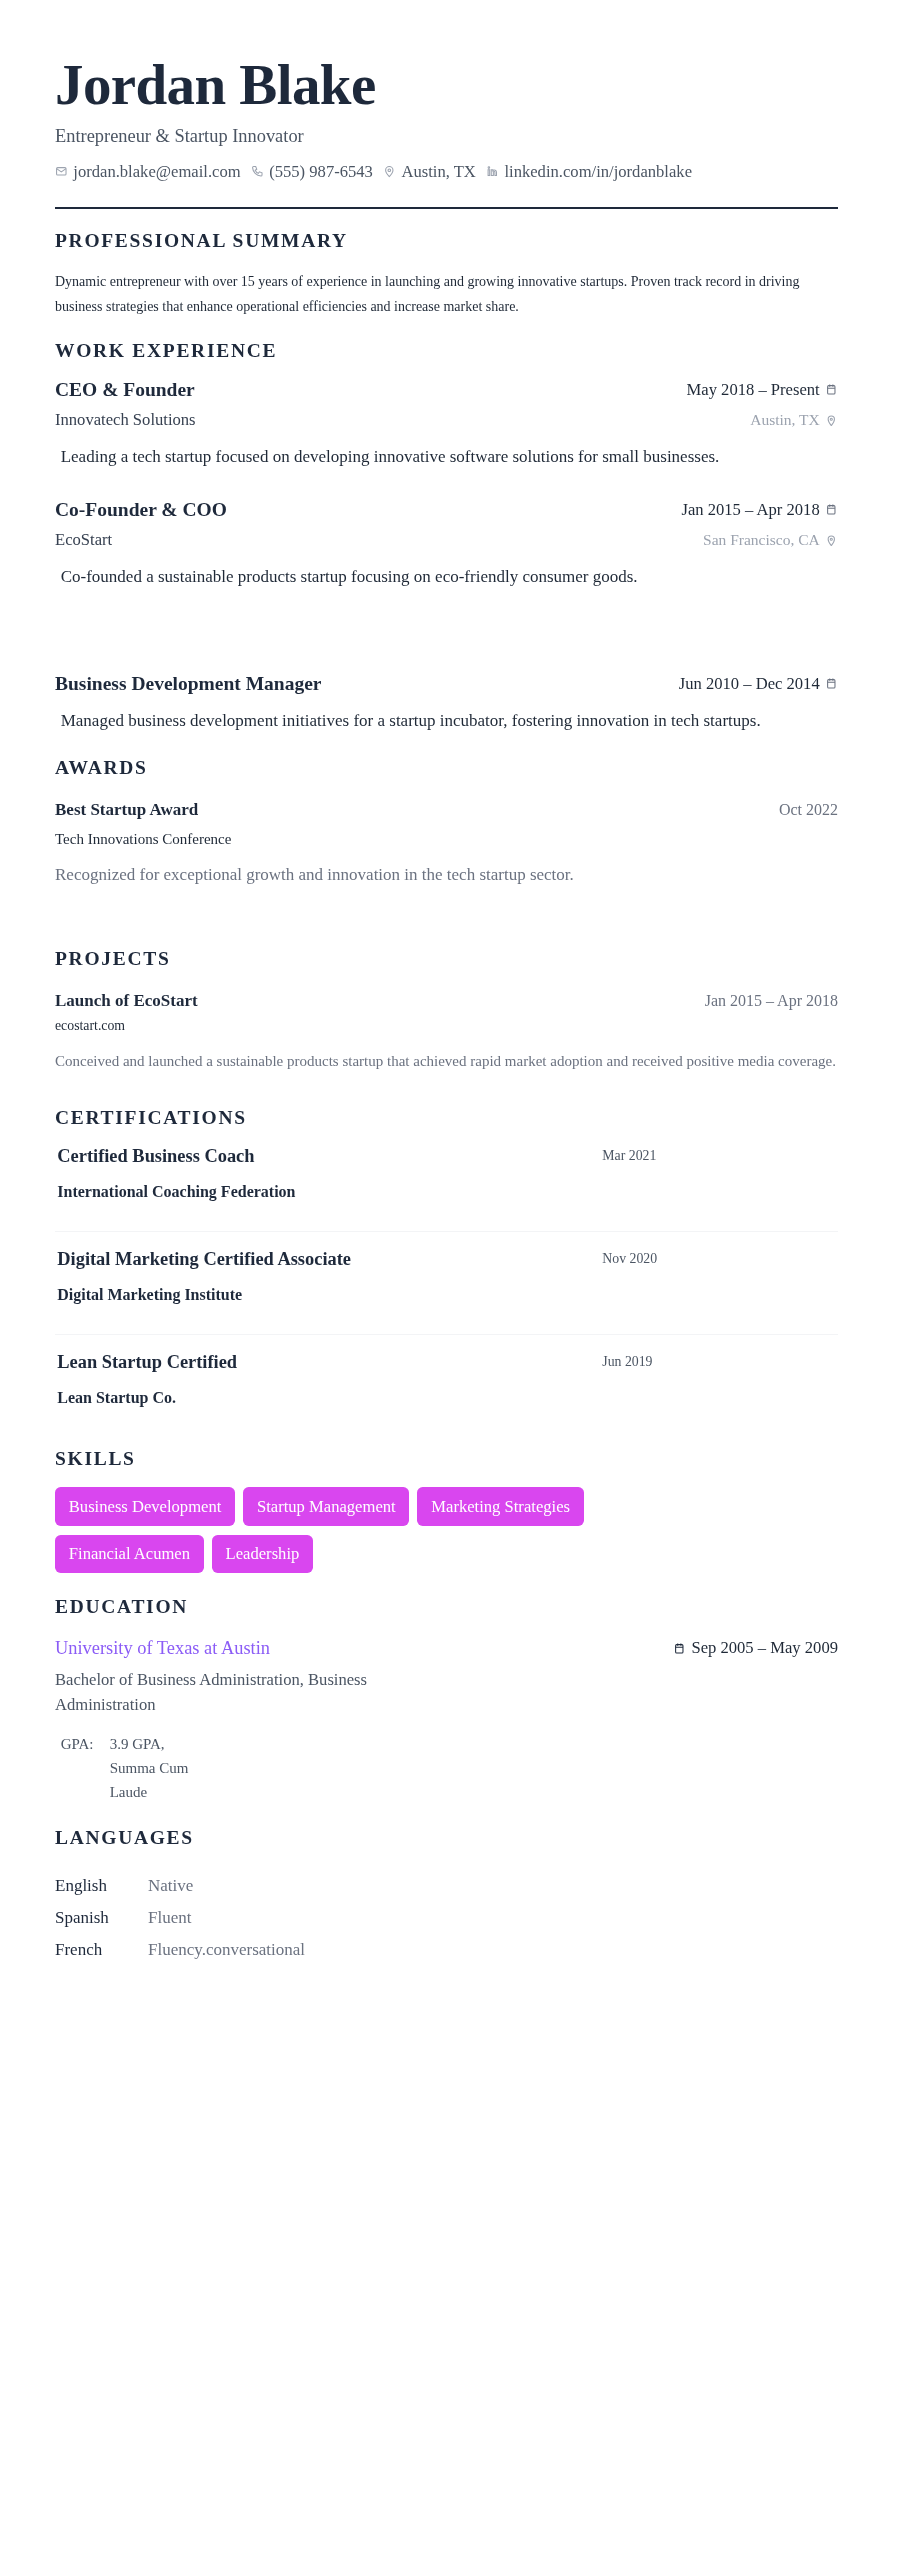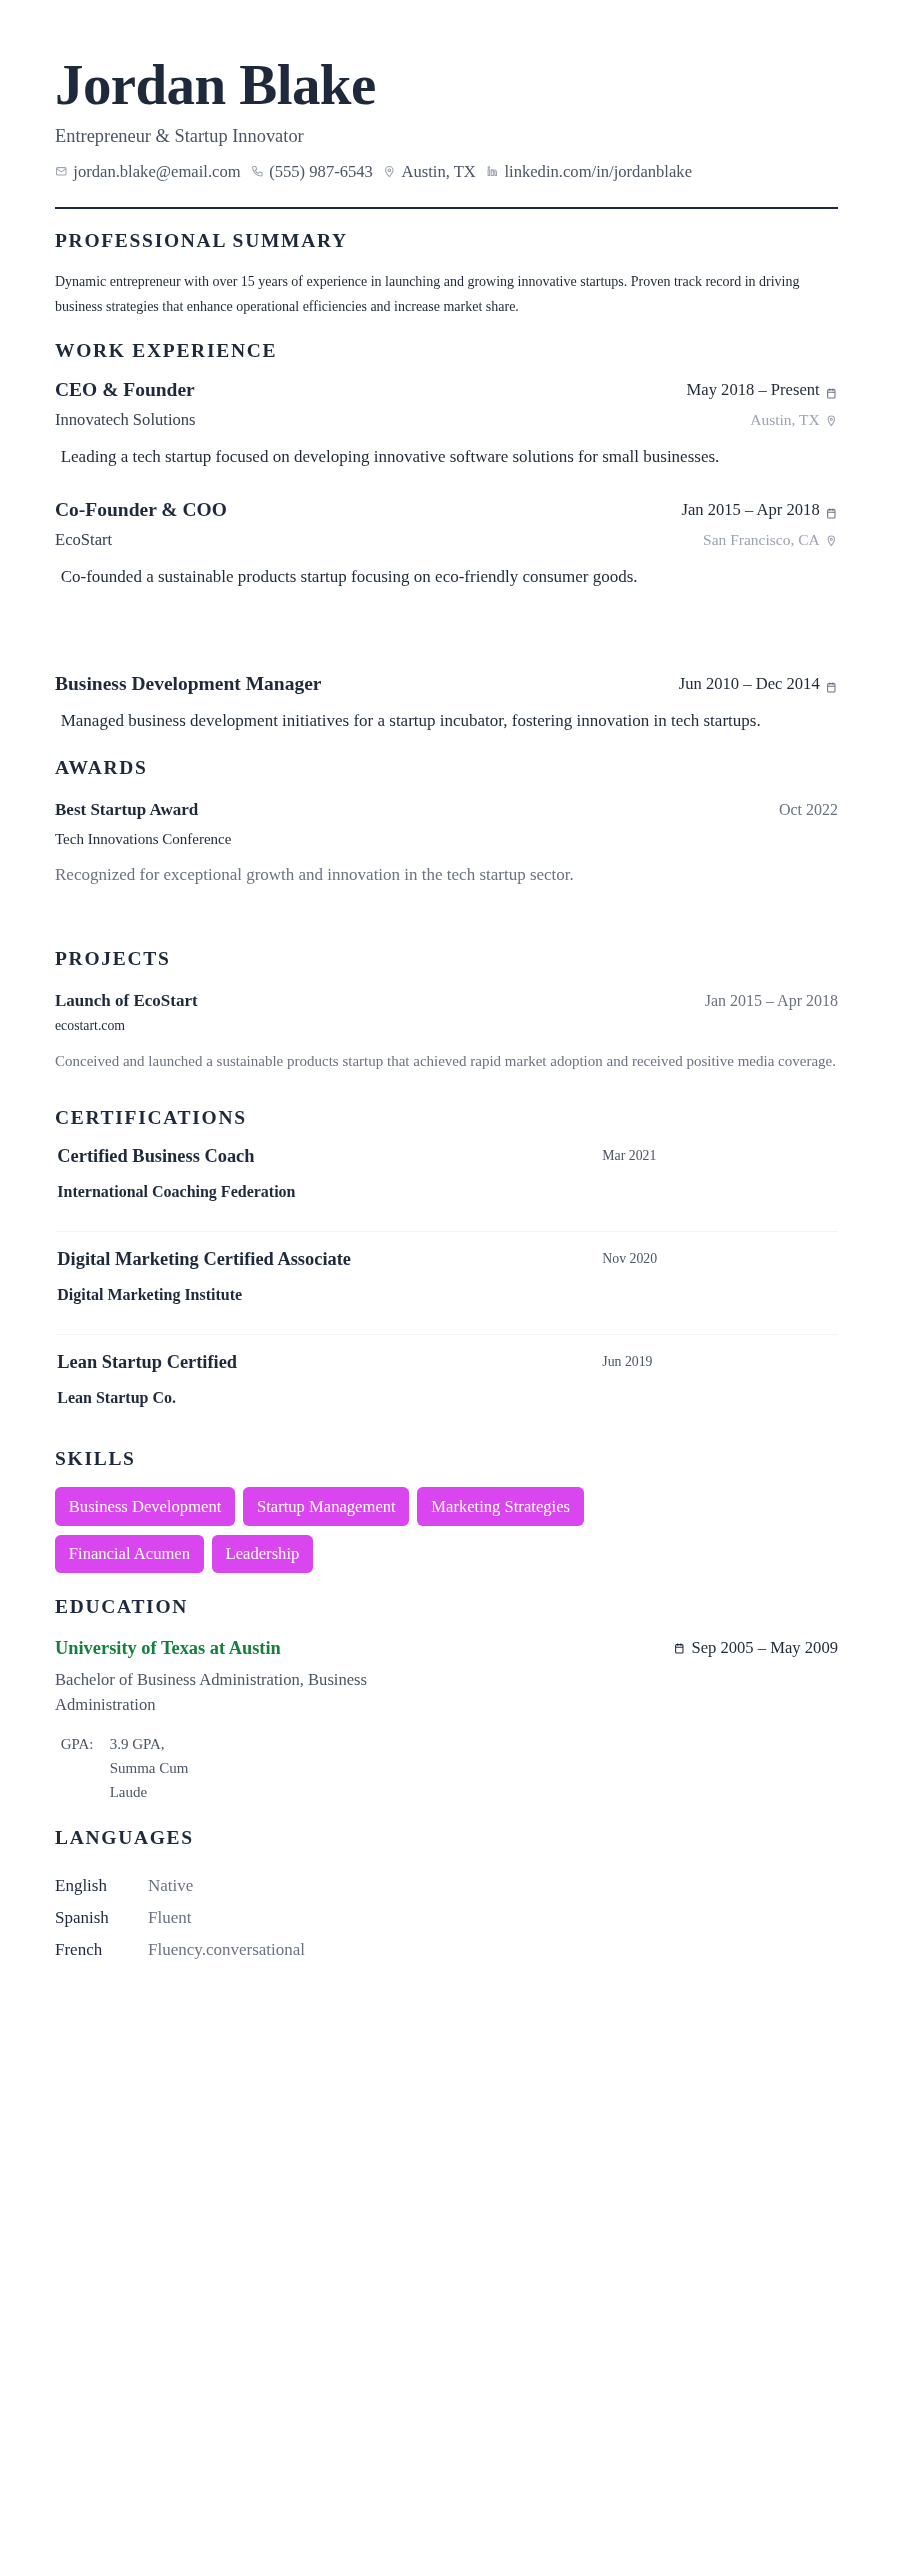--- a/index.html
+++ b/index.html
@@ -19,21 +19,21 @@
   .header-rule { height: 2.9px; background: #1e293b; margin-top: 25px; width: 783px; }
 
   .section { margin-top: 20.6px; width: 783px; }
   .section-title { font-size: 19.5px; font-weight: 700; letter-spacing: 1.7px; color: #1e293b; font-family: "Liberation Serif", serif; }
   .summary { margin-top: 17px; font-size: 14px; line-height: 25px; color: #1f2937; font-family: "Liberation Serif", serif; }
 
   .job { margin-top: 17px; }
   .job + .job { margin-top: 29px; }
   .row { display: flex; justify-content: space-between; align-items: center; }
   .job-title { font-size: 19.5px; font-weight: 700; color: #1e293b; font-family: "Liberation Serif", serif; }
-  .job-date { font-size: 16.6px; color: #1f2937; display: flex; align-items: flex-end; gap: 5.7px; font-family: "Liberation Serif", serif; }
+  .job-date { font-size: 16.6px; color: #1f2937; display: flex; align-items: center; gap: 5.7px; font-family: "Liberation Serif", serif; }
   .job-company { font-size: 16.6px; color: #374151; margin-top: 9.2px; font-family: "Liberation Serif", serif; }
   .job-loc { font-size: 15.5px; color: #9ca3af; display: flex; align-items: center; gap: 5.7px; margin-top: 9.2px; font-family: "Liberation Serif", serif; }
   .job-desc { margin-top: 13.8px; padding-left: 5.7px; font-size: 17px; line-height: 26px; color: #1f2937; font-family: "Liberation Serif", serif; width: 780px; }
   .job-desc.tall { min-height: 80px; }
   .icon-sm svg { width: 12.6px; height: 12.6px; stroke: #6b7280; fill: none; stroke-width: 2; display: block; }
 
   .award { margin-top: 20.6px; }
   .award-title { font-size: 17px; font-weight: 700; color: #1e293b; font-family: "Liberation Serif", serif; }
   .award-date { font-size: 16px; color: #6b7280; font-family: "Liberation Serif", serif; }
   .award-issuer { font-size: 15px; color: #1f2937; margin-top: 11.5px; font-family: "Liberation Serif", serif; }
@@ -47,21 +47,21 @@
   .cert:last-child { border-bottom: none; }
   .cert-main { width: 545px; }
   .cert-name { font-size: 18.4px; font-weight: 700; color: #1e293b; font-family: "Liberation Serif", serif; }
   .cert-issuer { font-size: 16px; font-weight: 700; color: #1e293b; margin-top: 16px; font-family: "Liberation Serif", serif; }
   .cert-date { font-size: 13.8px; color: #4b5563; margin-top: 2.3px; font-family: "Liberation Serif", serif; }
 
   .skills { display: flex; flex-wrap: wrap; gap: 9.2px 8px; margin-top: 17px; width: 631px; }
   .skill { background: #d946ef; color: #ffffff; font-size: 16.6px; padding: 9.2px 13.8px; border-radius: 5.7px; font-family: "Liberation Serif", serif; }
 
   .edu { margin-top: 19.5px; }
-  .edu-school { font-size: 18.4px; font-weight: 700; color: #15803d; font-family: "Liberation Serif", serif; }
+  .edu-school { font-size: 18.4px; font-weight: 400; color: #8b5cf6; font-family: "Liberation Serif", serif; }
   .edu-date { font-size: 16.6px; color: #1f2937; display: flex; align-items: center; gap: 5.7px; font-family: "Liberation Serif", serif; }
   .edu-degree { font-size: 16.6px; line-height: 25px; color: #4b5563; margin-top: 8px; width: 401px; font-family: "Liberation Serif", serif; }
   .edu-gpa { display: flex; margin-top: 15px; padding-left: 5.7px; font-size: 15px; line-height: 24px; color: #4b5563; font-family: "Liberation Serif", serif; }
   .edu-gpa-label { width: 49px; }
   .edu-gpa-value { width: 103px; }
 
   .langs { margin-top: 20.6px; }
   .lang { display: flex; font-size: 17px; line-height: 32px; font-family: "Liberation Serif", serif; }
   .lang-name { width: 93px; color: #1e293b; }
   .lang-level { color: #6b7280; }

